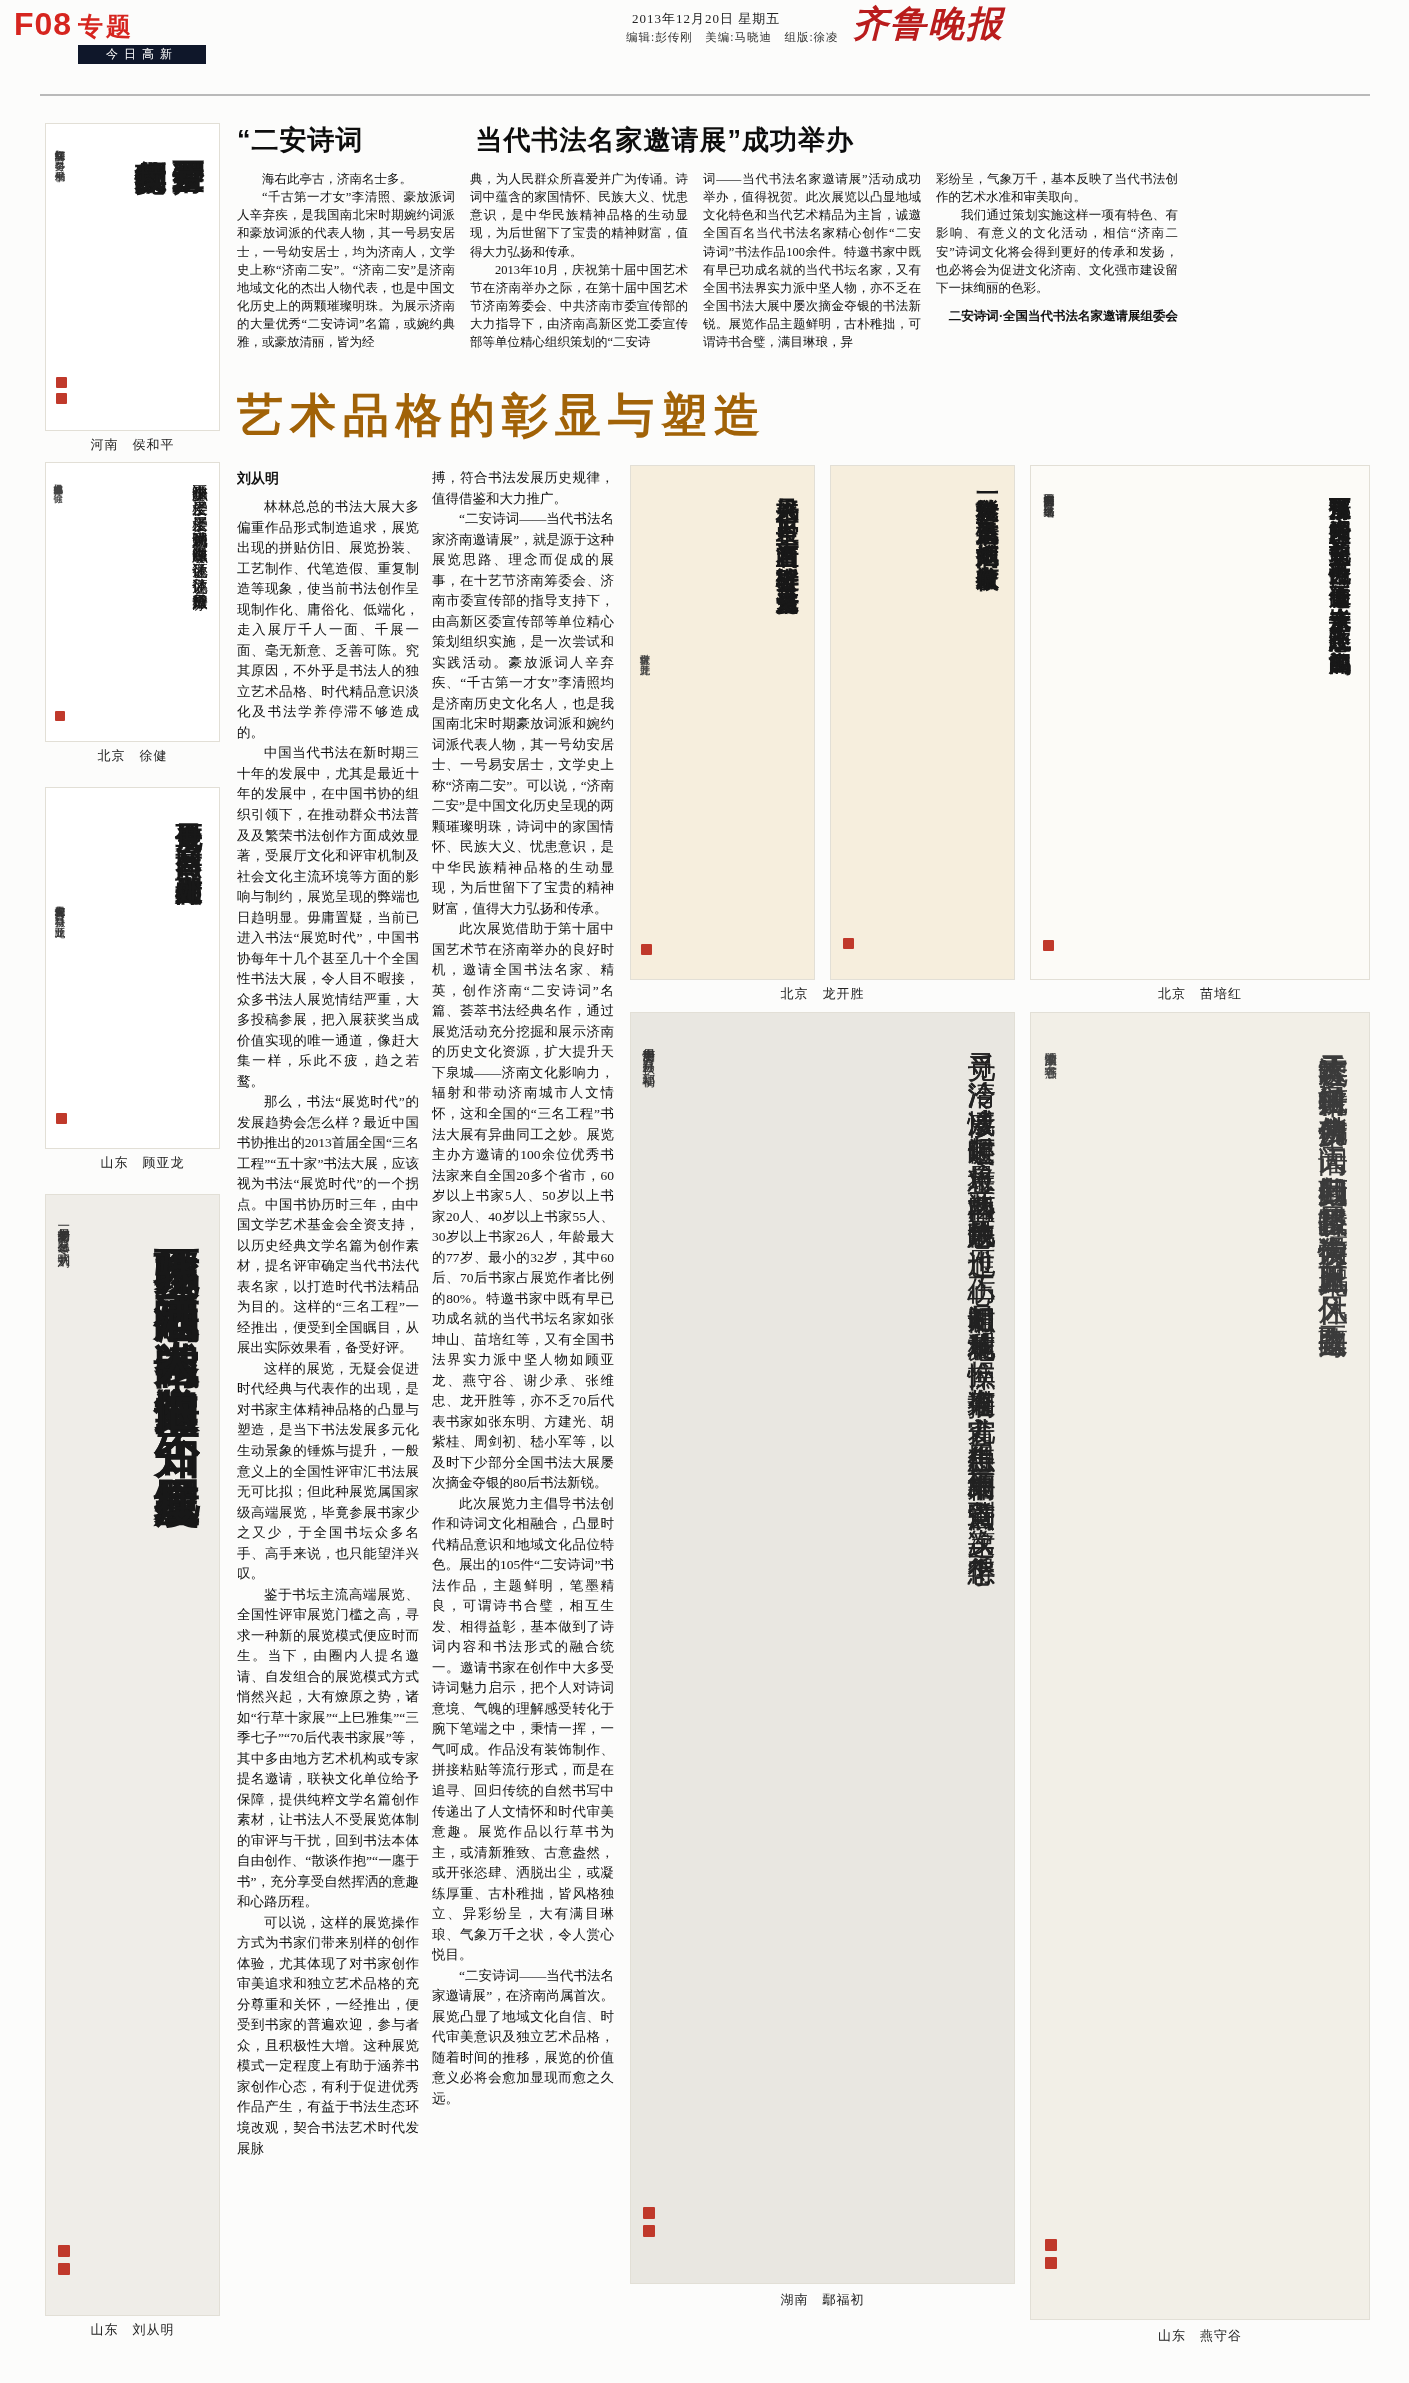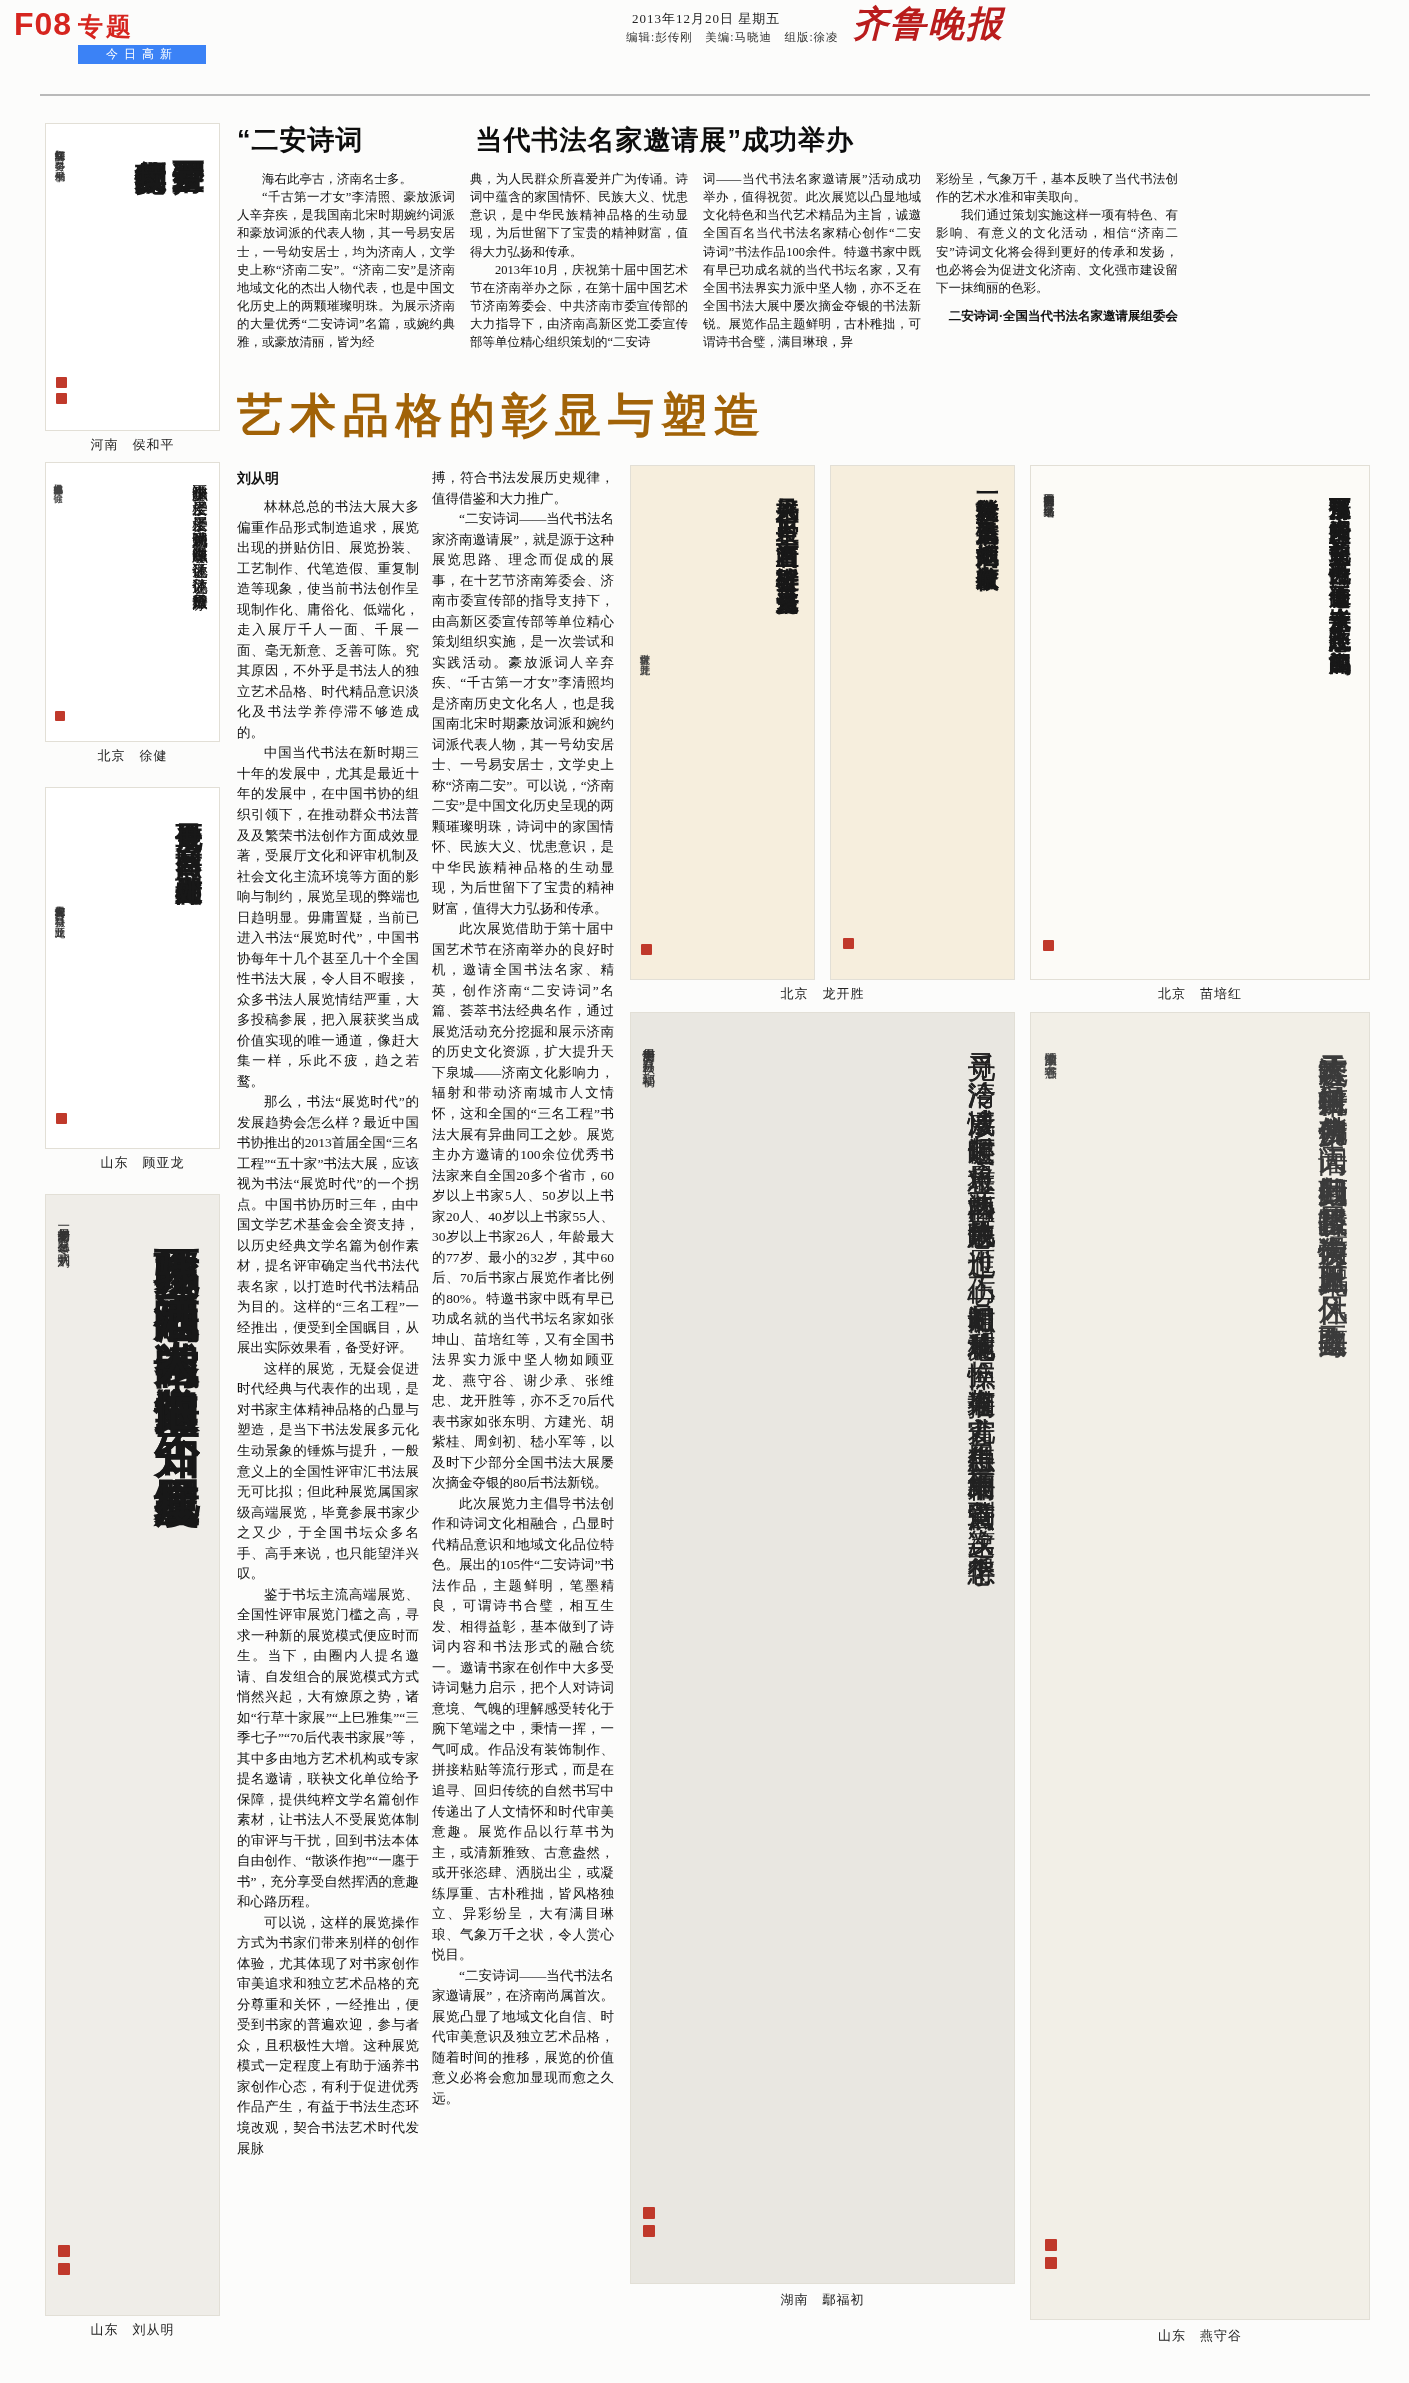--- a/index.html
+++ b/index.html
@@ -5,21 +5,21 @@
   html,body{margin:0;padding:0;}
   body{
     width:1409px;height:2383px;position:relative;background:#fcfcfb;
     font-family:"Liberation Serif","DejaVu Serif",serif;color:#111;overflow:hidden;
   }
   .abs{position:absolute;}
   .sans{font-family:"Liberation Sans","DejaVu Sans",sans-serif;}
   
   .pageno{left:14px;top:6px;font-size:32px;font-weight:bold;color:#d6251f;letter-spacing:1px;}
   .section{left:78px;top:10px;font-size:25px;font-weight:bold;color:#d6251f;letter-spacing:3px;}
-  .redbar{left:78px;top:45px;width:128px;height:19px;background:#3b82f6;color:#fff;
+  .redbar{left:78px;top:45px;width:128px;height:19px;background:#0f172a;color:#fff;
           font-size:12px;line-height:19px;text-align:center;letter-spacing:6px;}
   .dateline{left:632px;top:10px;font-size:13px;color:#222;letter-spacing:1px;}
   .credits{left:626px;top:30px;font-size:11.5px;color:#333;letter-spacing:1px;}
   .masthead{left:852px;top:0px;font-size:36px;font-weight:bold;font-style:italic;
             color:#b91c1c;letter-spacing:2px;}
   .hdr-rule{left:40px;top:94px;width:1330px;height:2px;background:#b9b9b9;}
   
   .textcol{font-size:12.5px;line-height:1.45;text-align:justify;overflow:hidden;}
   .a2col{font-size:13.5px;line-height:1.52;}
   .textcol p.para{margin:0;text-indent:2em;}

